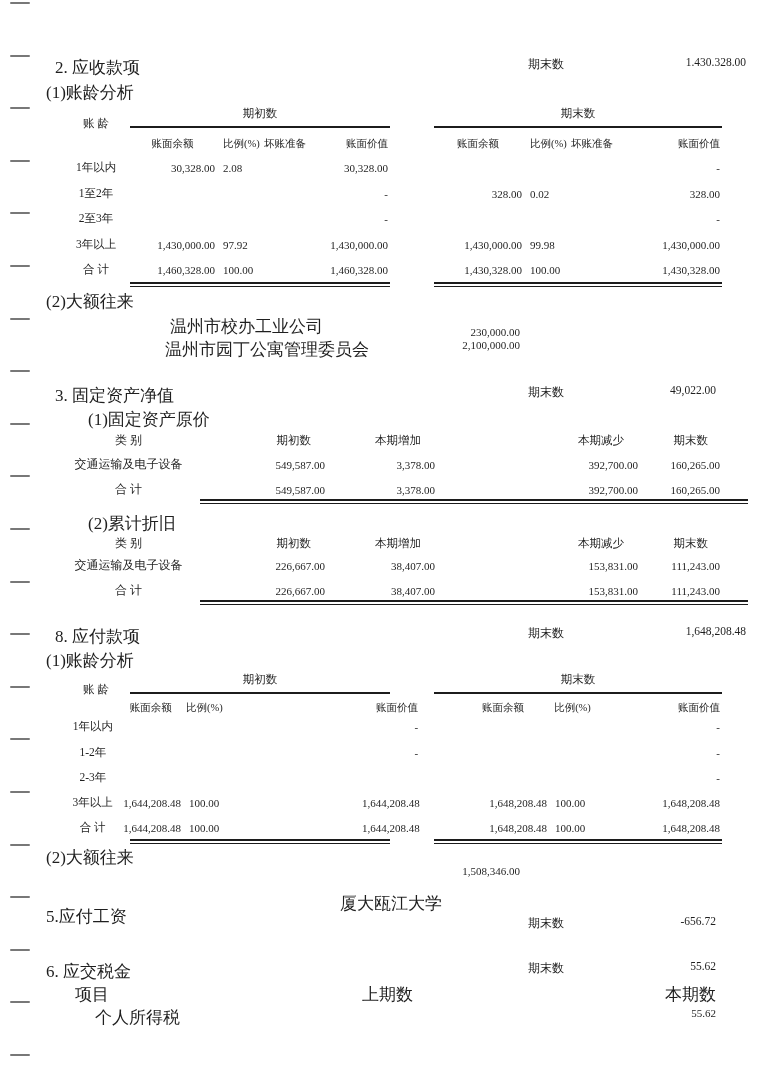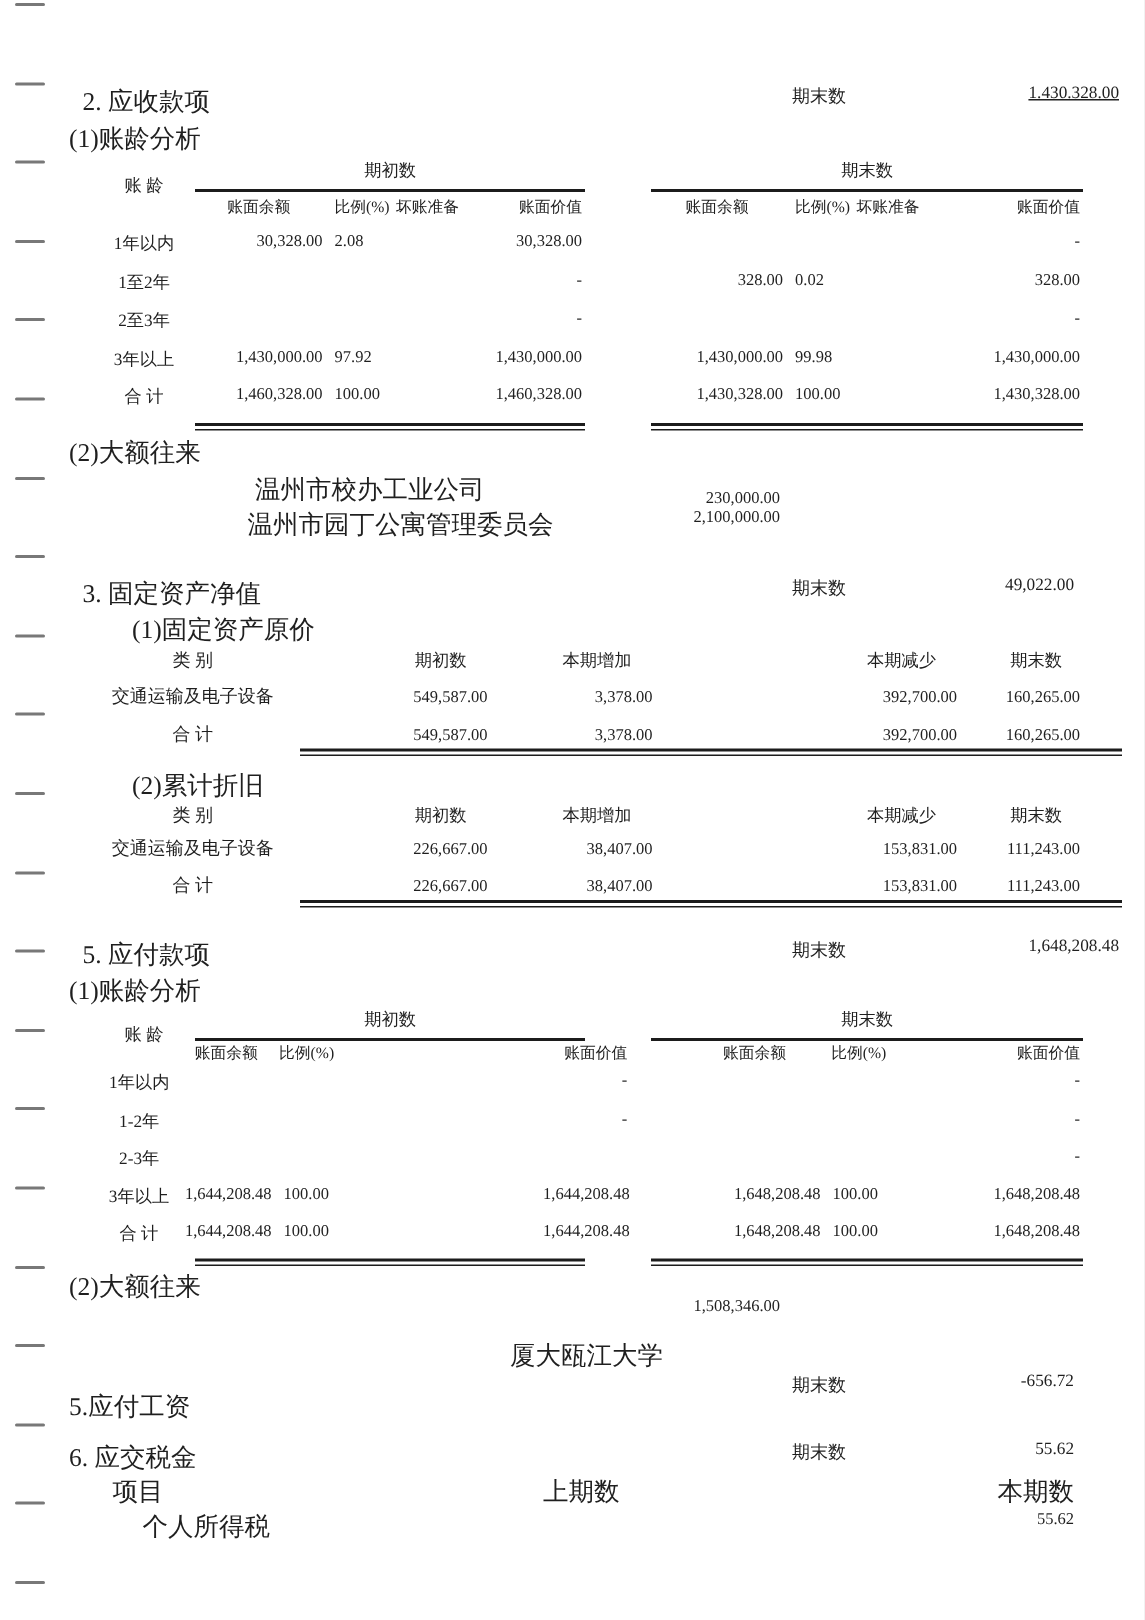--- a/index.html
+++ b/index.html
@@ -9,21 +9,21 @@
   .t12{font-size:17px;}
   .t11{font-size:11px;}
   .mark{position:absolute;left:10px;width:20px;height:2px;background:#787878;border-radius:1px;}
   .rt{text-align:right;}
   
   .sumv-wide{position:absolute;left:600px;width:146px;text-align:right;font-size:11.5px;}
   .sumv{position:absolute;left:600px;width:116px;text-align:right;font-size:11.5px;}
   .sumlab{position:absolute;left:528px;font-size:12px;}
   
   .ag{position:absolute;left:62px;width:660px;}
-  .agrow{position:absolute;display:flex;height:25px;font-size:11px;width:660px;}
+  .agrow{position:absolute;display:flex;height:25px;align-items:center;font-size:11px;width:660px;}
   .agrow .lab{width:68px;text-align:center;font-size:11.5px;}
   .b1{width:85px;text-align:right;}
   .b2{width:45px;padding-left:8px;box-sizing:border-box;}
   .b3{width:50px;text-align:center;}
   .b4{width:80px;text-align:right;padding-right:2px;box-sizing:border-box;}
   .gp{width:44px;}
   .e1{width:88px;text-align:right;}
   .e2{width:45px;padding-left:8px;box-sizing:border-box;}
   .e3{width:50px;text-align:center;}
   .e4{width:105px;text-align:right;padding-right:2px;box-sizing:border-box;}
@@ -71,21 +71,21 @@
       <div class="mark" style="top: 791px;"></div>
       <div class="mark" style="top: 843.6px;"></div>
       <div class="mark" style="top: 896.2px;"></div>
       <div class="mark" style="top: 948.8px;"></div>
       <div class="mark" style="top: 1001.4px;"></div>
       <div class="mark" style="top: 1054px;"></div>
     </div>
 
   <div class="abs t12" style="left:55px;top:56px;">2. 应收款项</div>
   <div class="sumlab" style="top:56px;">期末数</div>
-  <div class="sumv-wide" style="top:56px;text-decoration:underline;">1.430.328.00</div>
+  <div class="sumv-wide" style="top:56px;">1.430.328.00</div>
   <div class="abs t12" style="left:46px;top:81px;">(1)账龄分析</div>
 
   <div class="ag" style="top:0;height:0;">
     <div class="ghead" style="left:68px;width:260px;top:106px;">期初数</div>
     <div class="ghead" style="left:372px;width:288px;top:106px;">期末数</div>
     <div class="abs" style="left:0;top:116px;width:68px;text-align:center;font-size:11.5px;">账 龄</div>
     <div class="rule" style="left:68px;top:126px;width:260px;"></div>
     <div class="rule" style="left:372px;top:126px;width:288px;"></div>
 
     <div class="agrow sub" style="top:131px;">
@@ -216,21 +216,21 @@
   </div>
   <div class="ftrow" style="top:578px;">
     <div class="flab">合  计</div>
     <div class="f1">226,667.00</div>
     <div class="f2">38,407.00</div>
     <div class="f3">153,831.00</div>
     <div class="f4">111,243.00</div>
   </div>
   <div class="drule" style="left:200px;top:600px;width:548px;"></div>
 
-  <div class="abs t12" style="left:55px;top:625px;">5. 应付款项</div>
+  <div class="abs t12" style="left:55px;top:625px;">8. 应付款项</div>
   <div class="sumlab" style="top:625px;">期末数</div>
   <div class="sumv-wide" style="top:625px;">1,648,208.48</div>
   <div class="abs t12" style="left:46px;top:649px;">(1)账龄分析</div>
 
   <div class="ag" style="top:0;height:0;">
     <div class="ghead" style="left:68px;width:260px;top:672px;">期初数</div>
     <div class="ghead" style="left:372px;width:288px;top:672px;">期末数</div>
     <div class="abs" style="left:0;top:682px;width:68px;text-align:center;font-size:11.5px;">账 龄</div>
     <div class="rule" style="left:68px;top:692px;width:260px;"></div>
     <div class="rule" style="left:372px;top:692px;width:288px;"></div>
@@ -297,21 +297,21 @@
       <div class="q3">1,648,208.48</div>
     </div>
     <div class="drule" style="left:68px;top:839px;width:260px;"></div>
     <div class="drule" style="left:372px;top:839px;width:288px;"></div>
   </div>
 
   <div class="abs t12" style="left:46px;top:846px;">(2)大额往来</div>
   <div class="abs t12" style="left:310px;top:892px;margin-left:30px;">厦大瓯江大学</div>
   <div class="abs t11 rt" style="left:380px;top:865px;width:140px;">1,508,346.00</div>
 
-  <div class="abs t12" style="left:46px;top:926px;">5.应付工资</div>
+  <div class="abs t12" style="left:46px;top:905px;">5.应付工资</div>
   <div class="sumlab" style="top:915px;">期末数</div>
   <div class="sumv" style="top:915px;">-656.72</div>
 
   <div class="abs t12" style="left:46px;top:960px;">6. 应交税金</div>
   <div class="sumlab" style="top:960px;">期末数</div>
   <div class="sumv" style="top:960px;">55.62</div>
 
   <div class="abs t12" style="left:75px;top:983px;">项目</div>
   <div class="abs t12" style="left:362px;top:983px;">上期数</div>
   <div class="abs t12 rt" style="left:600px;top:983px;width:116px;">本期数</div>

